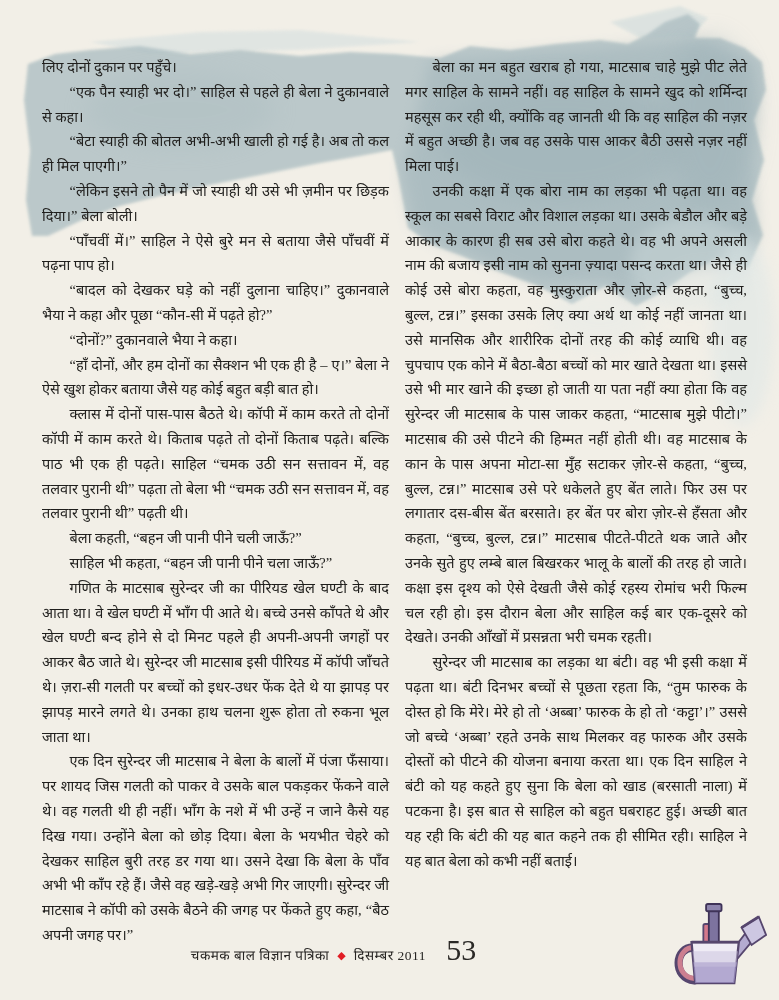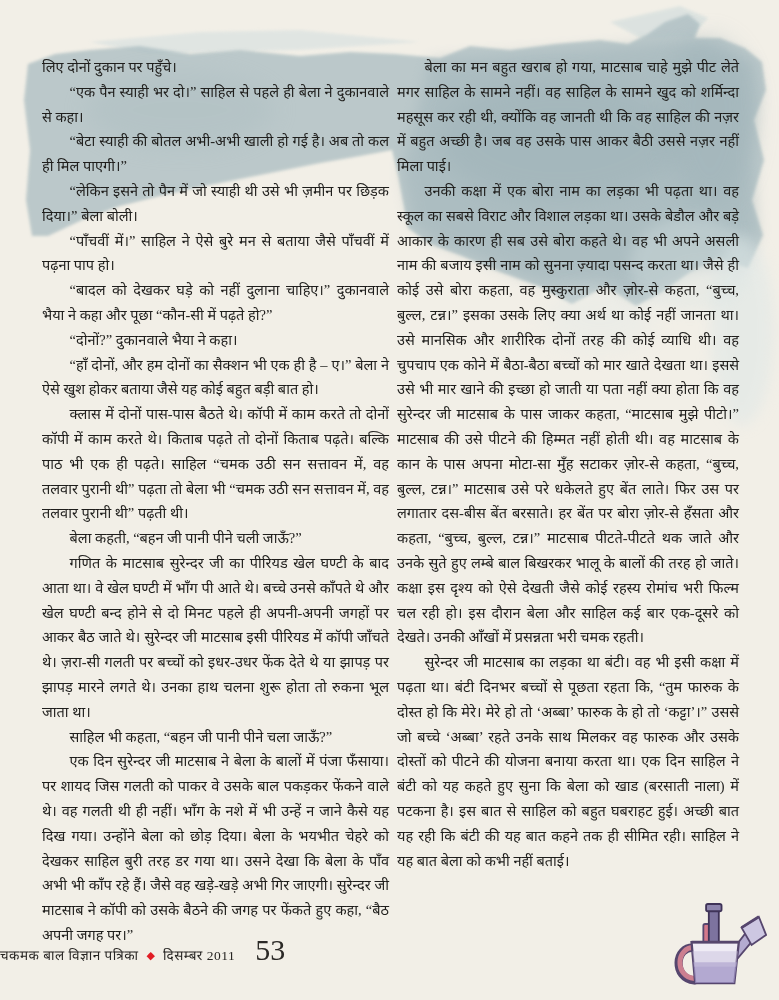--- a/index.html
+++ b/index.html
@@ -22,21 +22,21 @@
     top: 0; left: 0;
     z-index: 0;
     pointer-events: none;
   }
   .columns {
     position: absolute;
     top: 55px;
     left: 42px;
     width: 705px;
     display: flex;
-    gap: 8px;
+    gap: 16px;
     z-index: 2;
   }
   .column {
     color: #1f1e1c;
     font-size: 14.5px;
     line-height: 24.8px;
     text-align: justify;
   }
   .col-left  { width: 347px; }
   .col-right { width: 342px; }
@@ -44,21 +44,21 @@
     margin: 0;
     text-indent: 1.9em;
   }
   .col-left .para:first-child { text-indent: 0; }
   .footer {
     position: absolute;
     top: 933px;
     left: 0;
     right: 112px;
     display: flex;
-    justify-content: flex-start;
+    justify-content: center;
     align-items: baseline;
     gap: 8px;
     z-index: 2;
     color: #262422;
   }
   .footer .mag-title, .footer .issue-date {
     font-size: 13.5px;
     letter-spacing: 0.5px;
   }
   .footer .diamond {
@@ -118,22 +118,22 @@
         <p class="para">लिए दोनों दुकान पर पहुँचे।</p>
         <p class="para">“एक पैन स्याही भर दो।” साहिल से पहले ही बेला ने दुकानवाले से कहा।</p>
         <p class="para">“बेटा स्याही की बोतल अभी-अभी खाली हो गई है। अब तो कल ही मिल पाएगी।”</p>
         <p class="para">“लेकिन इसने तो पैन में जो स्याही थी उसे भी ज़मीन पर छिड़क दिया।” बेला बोली।</p>
         <p class="para">“पाँचवीं में।” साहिल ने ऐसे बुरे मन से बताया जैसे पाँचवीं में पढ़ना पाप हो।</p>
         <p class="para">“बादल को देखकर घड़े को नहीं दुलाना चाहिए।” दुकानवाले भैया ने कहा और पूछा “कौन-सी में पढ़ते हो?”</p>
         <p class="para">“दोनों?” दुकानवाले भैया ने कहा।</p>
         <p class="para">“हाँ दोनों, और हम दोनों का सैक्शन भी एक ही है – ए।” बेला ने ऐसे खुश होकर बताया जैसे यह कोई बहुत बड़ी बात हो।</p>
         <p class="para">क्लास में दोनों पास-पास बैठते थे। कॉपी में काम करते तो दोनों कॉपी में काम करते थे। किताब पढ़ते तो दोनों किताब पढ़ते। बल्कि पाठ भी एक ही पढ़ते। साहिल “चमक उठी सन सत्तावन में, वह तलवार पुरानी थी” पढ़ता तो बेला भी “चमक उठी सन सत्तावन में, वह तलवार पुरानी थी” पढ़ती थी।</p>
         <p class="para">बेला कहती, “बहन जी पानी पीने चली जाऊँ?”</p>
+        <p class="para">साहिल भी कहता, “बहन जी पानी पीने चला जाऊँ?”</p>
         <p class="para">गणित के माटसाब सुरेन्दर जी का पीरियड खेल घण्टी के बाद आता था। वे खेल घण्टी में भाँग पी आते थे। बच्चे उनसे काँपते थे और खेल घण्टी बन्द होने से दो मिनट पहले ही अपनी-अपनी जगहों पर आकर बैठ जाते थे। सुरेन्दर जी माटसाब इसी पीरियड में कॉपी जाँचते थे। ज़रा-सी गलती पर बच्चों को इधर-उधर फेंक देते थे या झापड़ पर झापड़ मारने लगते थे। उनका हाथ चलना शुरू होता तो रुकना भूल जाता था।</p>
-        <p class="para">साहिल भी कहता, “बहन जी पानी पीने चला जाऊँ?”</p>
         <p class="para">एक दिन सुरेन्दर जी माटसाब ने बेला के बालों में पंजा फँसाया। पर शायद जिस गलती को पाकर वे उसके बाल पकड़कर फेंकने वाले थे। वह गलती थी ही नहीं। भाँग के नशे में भी उन्हें न जाने कैसे यह दिख गया। उन्होंने बेला को छोड़ दिया। बेला के भयभीत चेहरे को देखकर साहिल बुरी तरह डर गया था। उसने देखा कि बेला के पाँव अभी भी काँप रहे हैं। जैसे वह खड़े-खड़े अभी गिर जाएगी। सुरेन्दर जी माटसाब ने कॉपी को उसके बैठने की जगह पर फेंकते हुए कहा, “बैठ अपनी जगह पर।”</p>
       </div>
     <div class="column col-right">
         <p class="para">बेला का मन बहुत खराब हो गया, माटसाब चाहे मुझे पीट लेते मगर साहिल के सामने नहीं। वह साहिल के सामने खुद को शर्मिन्दा महसूस कर रही थी, क्योंकि वह जानती थी कि वह साहिल की नज़र में बहुत अच्छी है। जब वह उसके पास आकर बैठी उससे नज़र नहीं मिला पाई।</p>
         <p class="para">उनकी कक्षा में एक बोरा नाम का लड़का भी पढ़ता था। वह स्कूल का सबसे विराट और विशाल लड़का था। उसके बेडौल और बड़े आकार के कारण ही सब उसे बोरा कहते थे। वह भी अपने असली नाम की बजाय इसी नाम को सुनना ज़्यादा पसन्द करता था। जैसे ही कोई उसे बोरा कहता, वह मुस्कुराता और ज़ोर-से कहता, “बुच्च, बुल्ल, टन्न।” इसका उसके लिए क्या अर्थ था कोई नहीं जानता था। उसे मानसिक और शारीरिक दोनों तरह की कोई व्याधि थी। वह चुपचाप एक कोने में बैठा-बैठा बच्चों को मार खाते देखता था। इससे उसे भी मार खाने की इच्छा हो जाती या पता नहीं क्या होता कि वह सुरेन्दर जी माटसाब के पास जाकर कहता, “माटसाब मुझे पीटो।” माटसाब की उसे पीटने की हिम्मत नहीं होती थी। वह माटसाब के कान के पास अपना मोटा-सा मुँह सटाकर ज़ोर-से कहता, “बुच्च, बुल्ल, टन्न।” माटसाब उसे परे धकेलते हुए बेंत लाते। फिर उस पर लगातार दस-बीस बेंत बरसाते। हर बेंत पर बोरा ज़ोर-से हँसता और कहता, “बुच्च, बुल्ल, टन्न।” माटसाब पीटते-पीटते थक जाते और उनके सुते हुए लम्बे बाल बिखरकर भालू के बालों की तरह हो जाते। कक्षा इस दृश्य को ऐसे देखती जैसे कोई रहस्य रोमांच भरी फिल्म चल रही हो। इस दौरान बेला और साहिल कई बार एक-दूसरे को देखते। उनकी आँखों में प्रसन्नता भरी चमक रहती।</p>
         <p class="para">सुरेन्दर जी माटसाब का लड़का था बंटी। वह भी इसी कक्षा में पढ़ता था। बंटी दिनभर बच्चों से पूछता रहता कि, “तुम फारुक के दोस्त हो कि मेरे। मेरे हो तो ‘अब्बा’ फारुक के हो तो ‘कट्टा’।” उससे जो बच्चे ‘अब्बा’ रहते उनके साथ मिलकर वह फारुक और उसके दोस्तों को पीटने की योजना बनाया करता था। एक दिन साहिल ने बंटी को यह कहते हुए सुना कि बेला को खाड (बरसाती नाला) में पटकना है। इस बात से साहिल को बहुत घबराहट हुई। अच्छी बात यह रही कि बंटी की यह बात कहने तक ही सीमित रही। साहिल ने यह बात बेला को कभी नहीं बताई।</p>
       </div>
   </div>
 
   <div class="footer">

